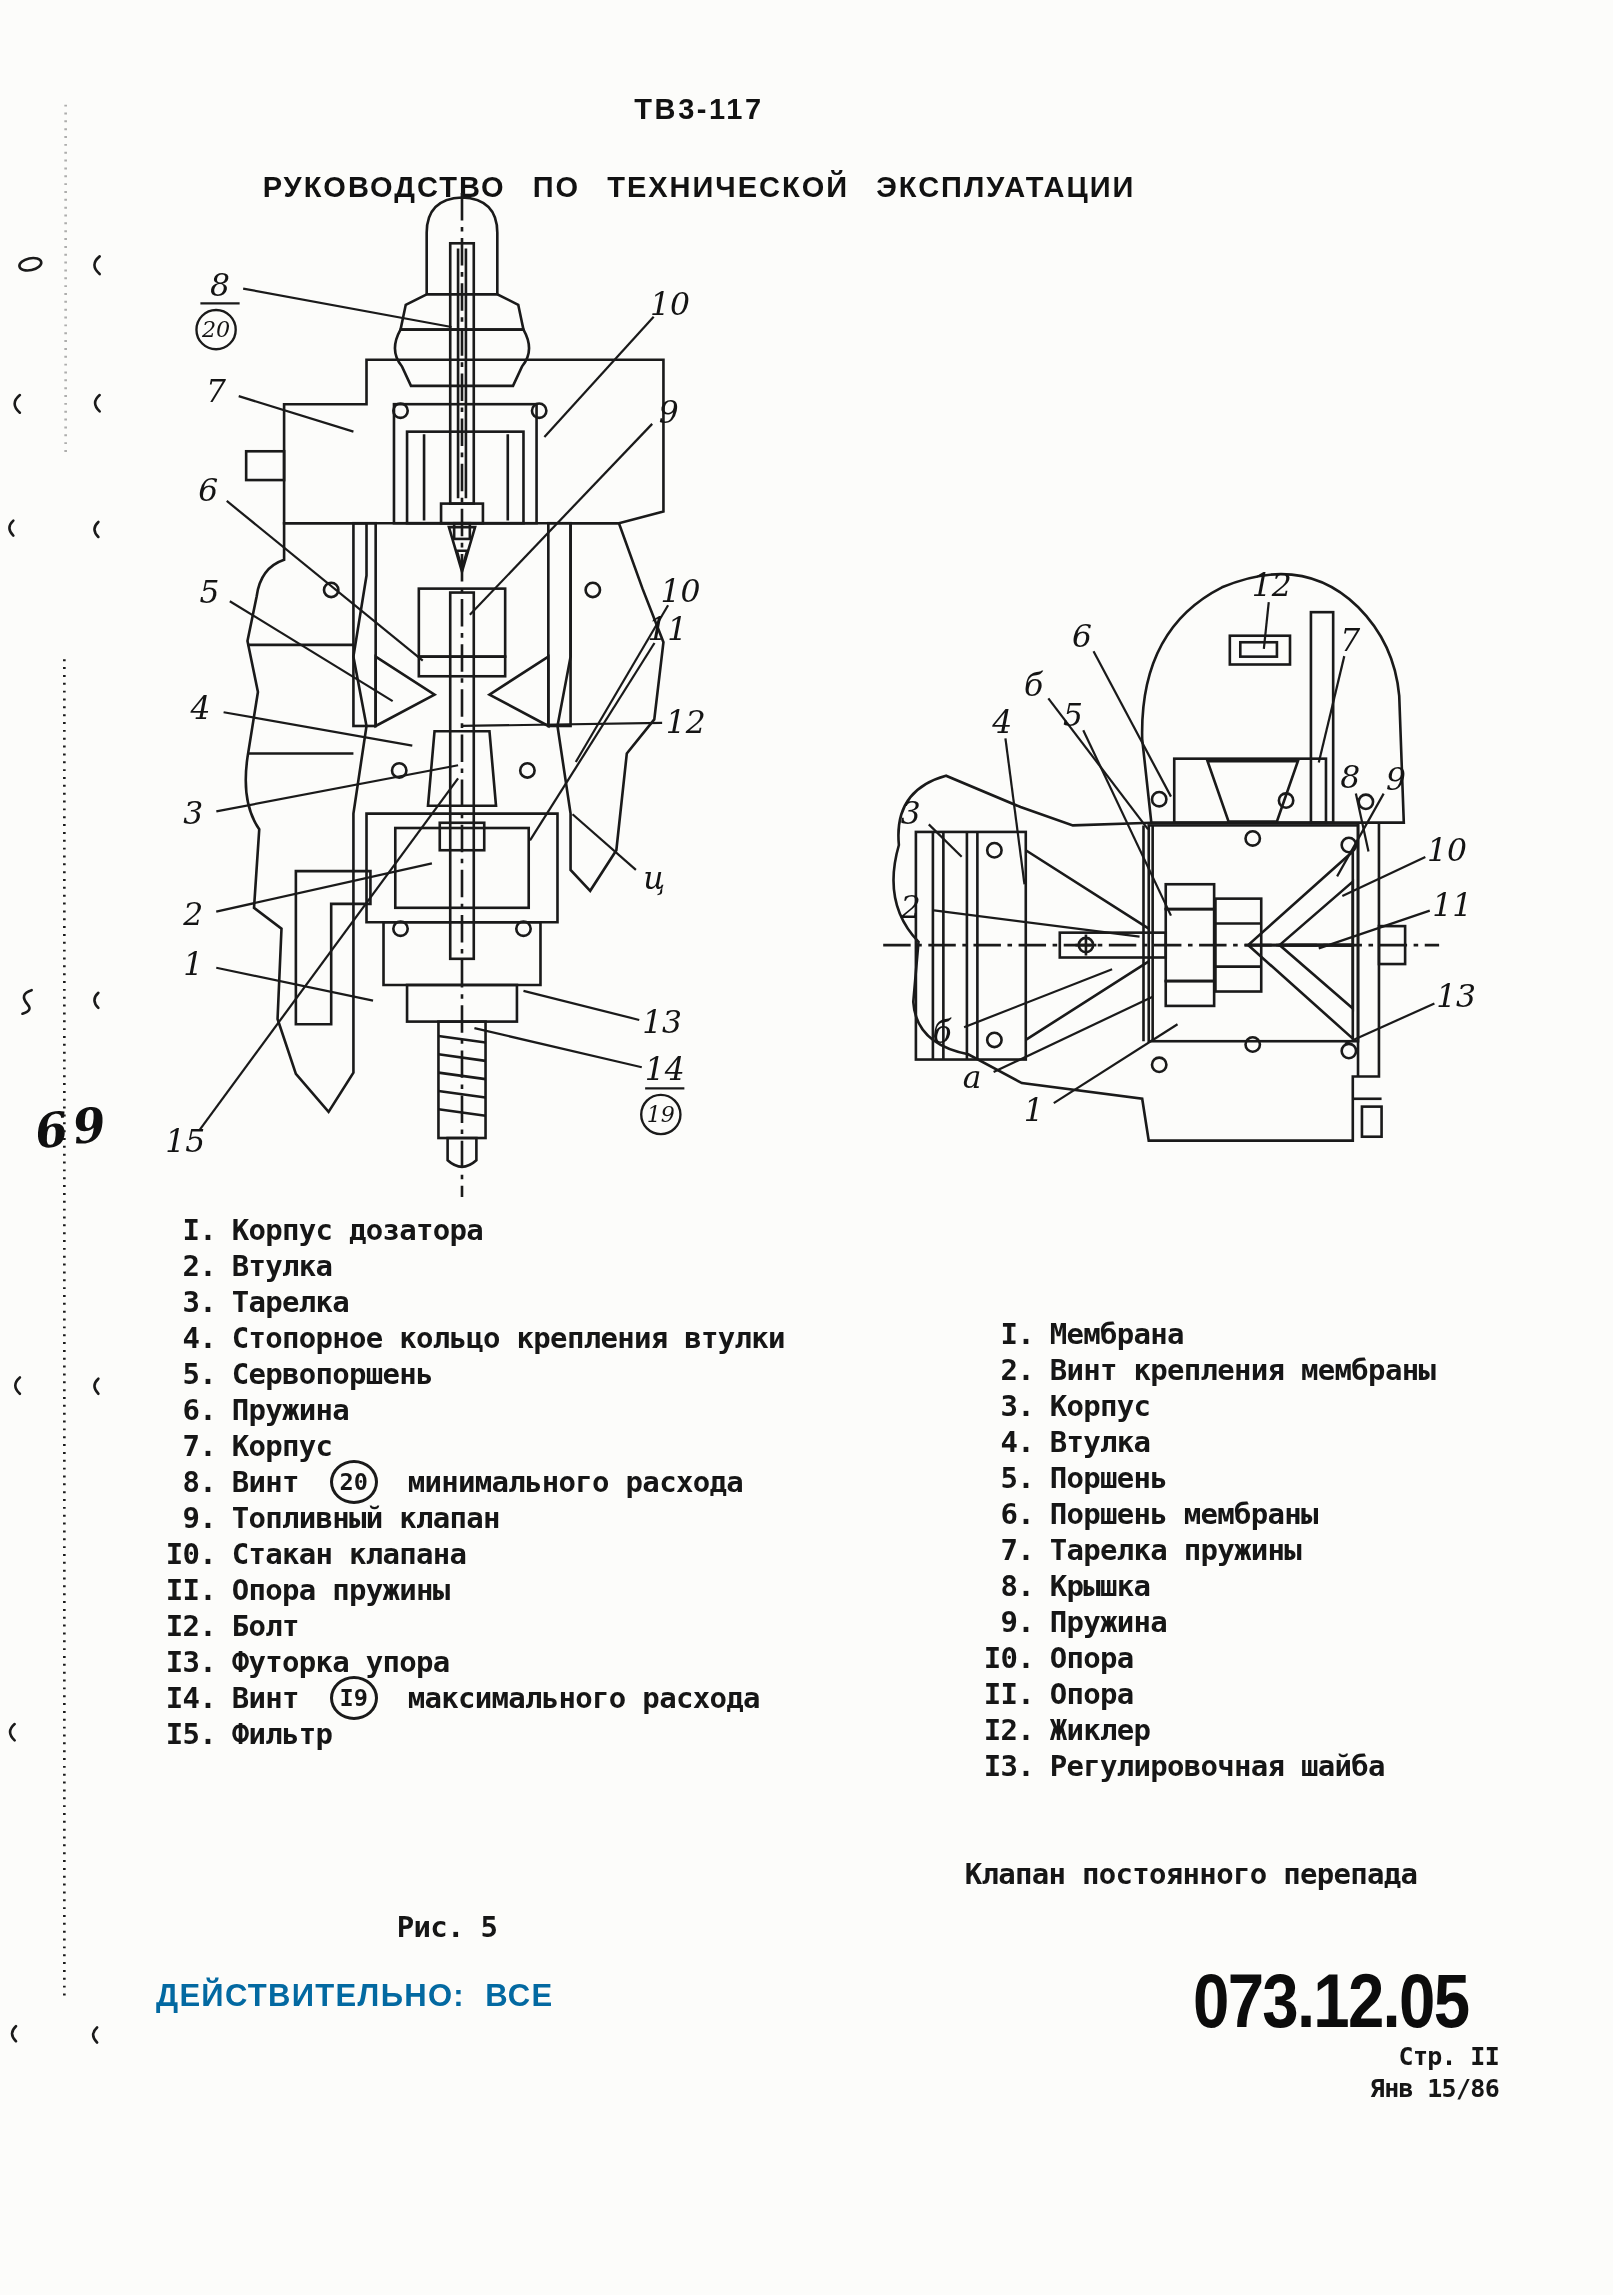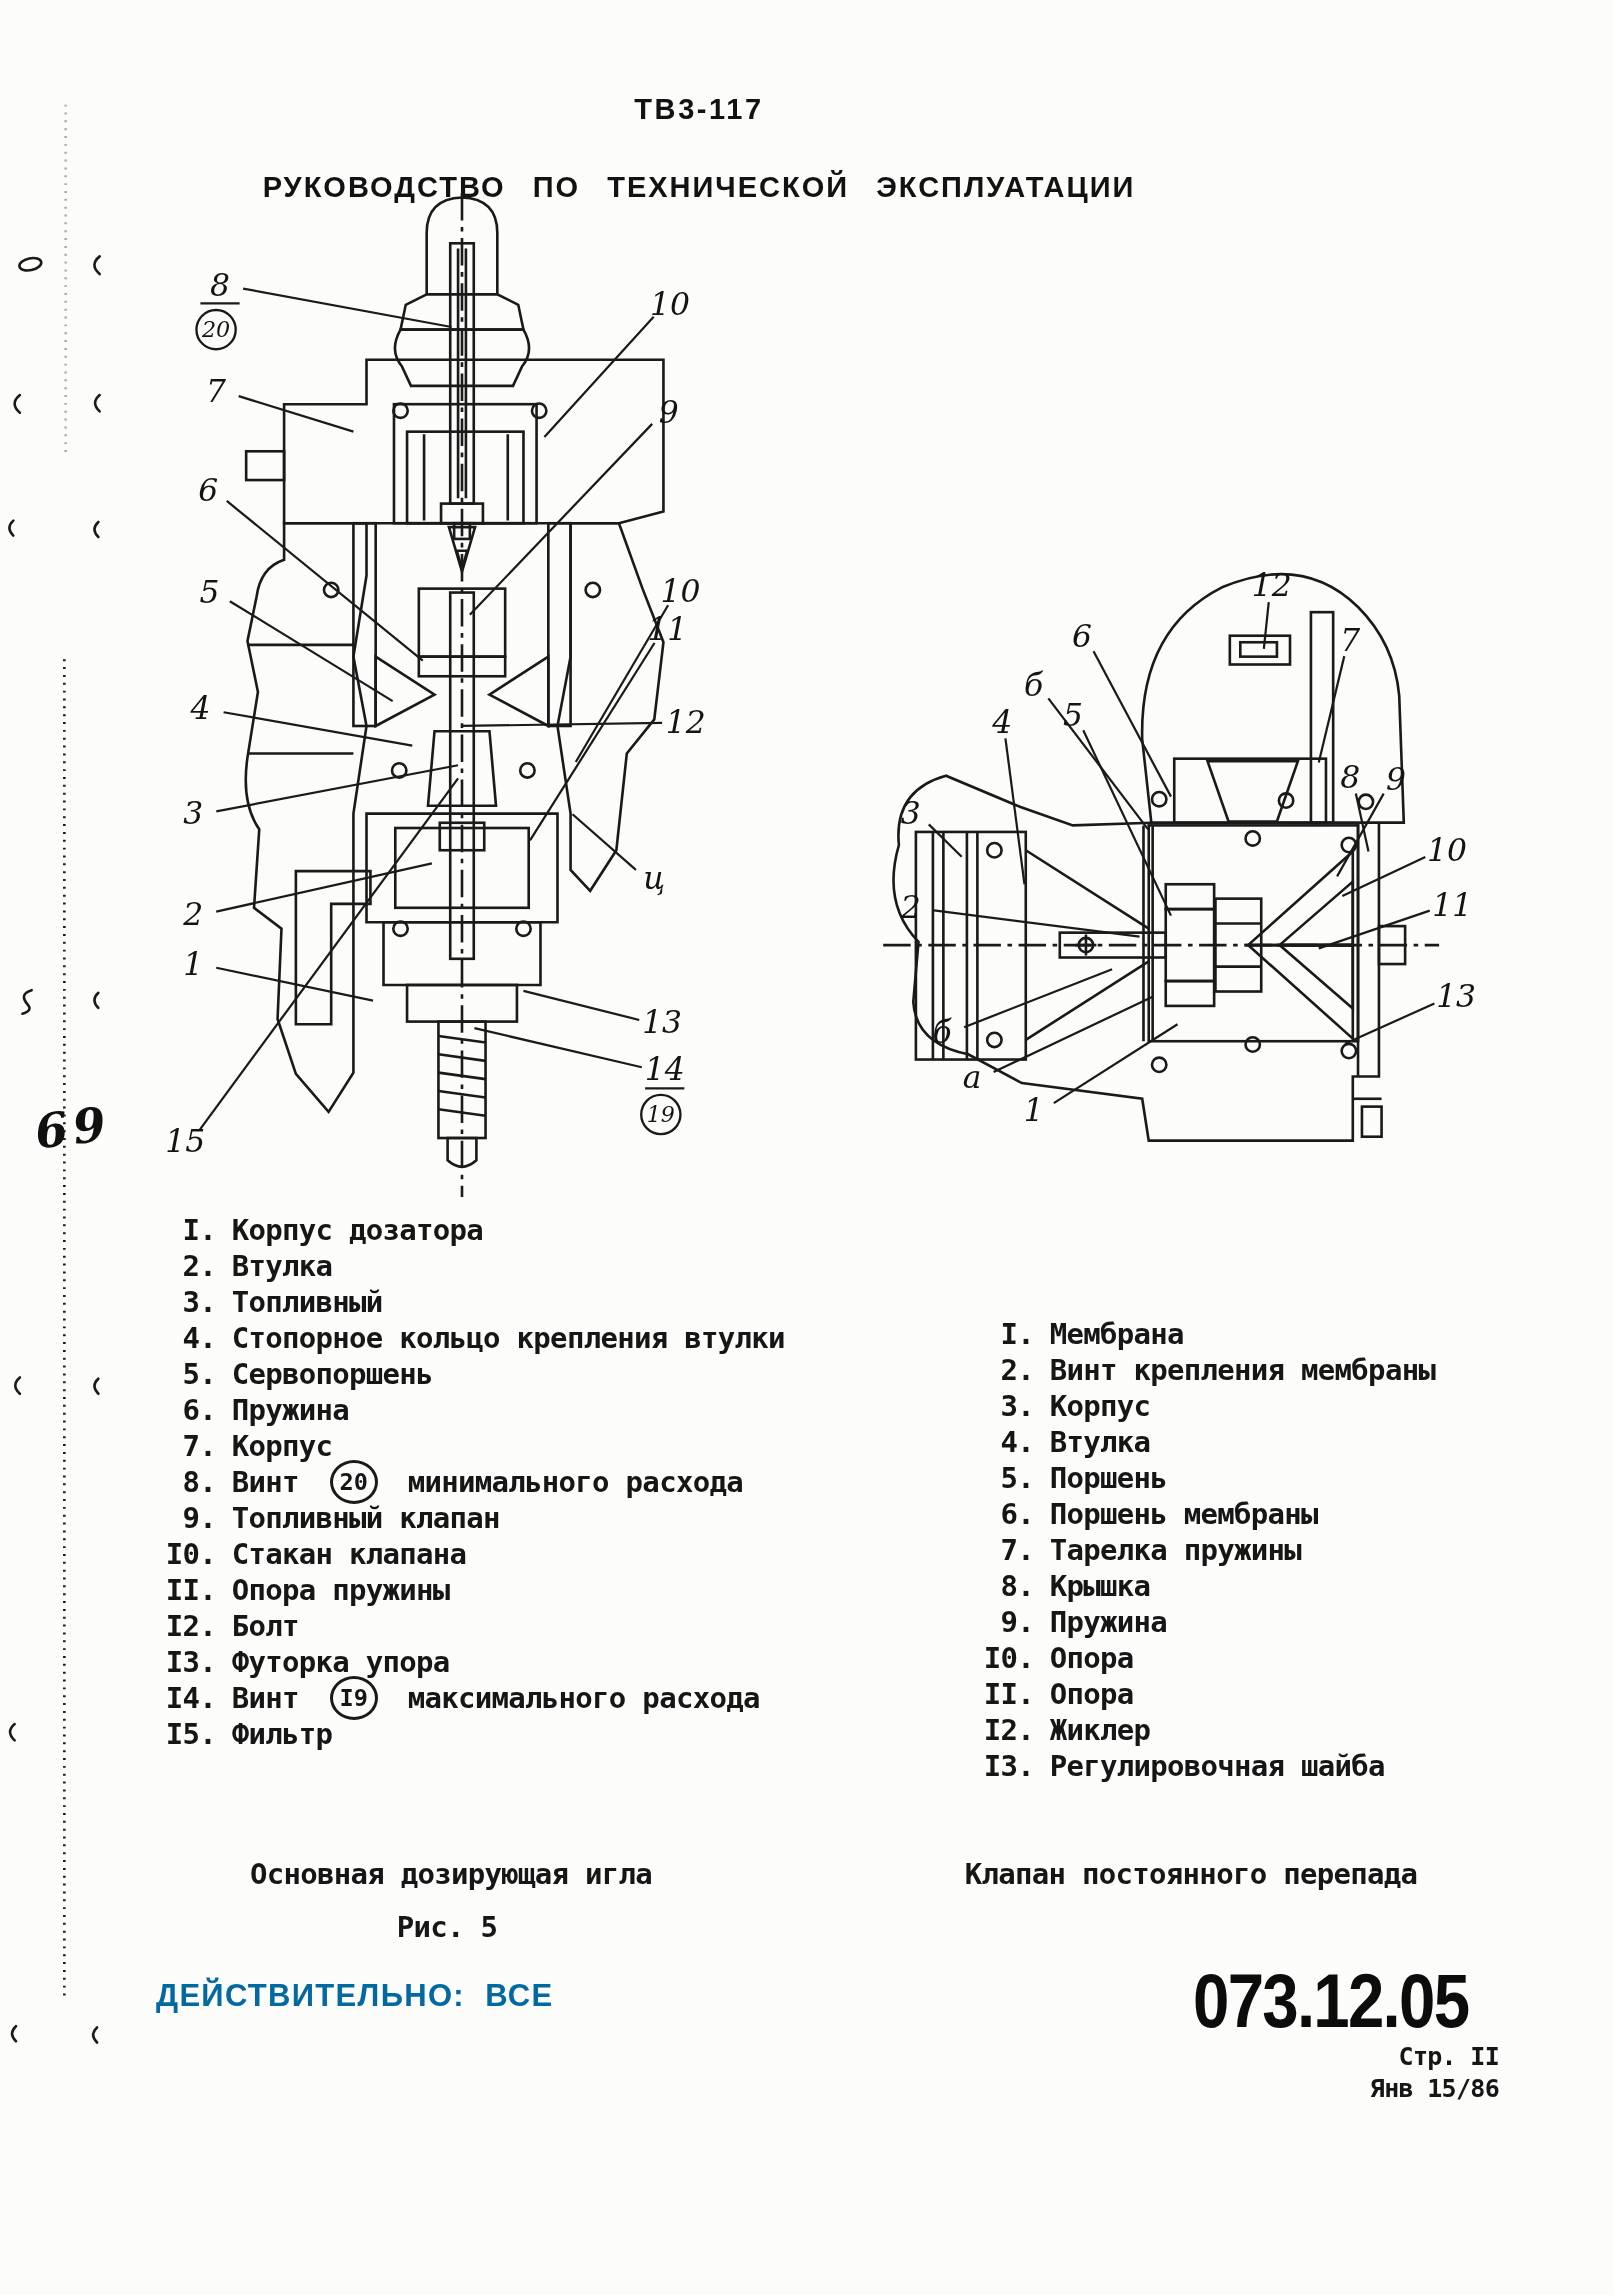--- a/index.html
+++ b/index.html
@@ -287,21 +287,21 @@
       <li>
         <span class="pnum">I.</span>
         <span>Корпус дозатора</span>
       </li>
       <li>
         <span class="pnum">2.</span>
         <span>Втулка</span>
       </li>
       <li>
         <span class="pnum">3.</span>
-        <span>Топливный</span>
+        <span>Тарелка</span>
       </li>
       <li>
         <span class="pnum">4.</span>
         <span>Стопорное кольцо крепления втулки</span>
       </li>
       <li>
         <span class="pnum">5.</span>
         <span>Сервопоршень</span>
       </li>
       <li>
@@ -397,21 +397,20 @@
       <li>
         <span class="pnum">I2.</span>
         <span>Жиклер</span>
       </li>
       <li>
         <span class="pnum">I3.</span>
         <span>Регулировочная шайба</span>
       </li>
     </ol>
 
-  <div class="cap" style="left:183px;top:1857px;width:536px;">Основная дозирующая игла</div>
   <div class="cap" style="left:179px;top:1910px;width:536px;">Рис. 5</div>
   <div class="cap" style="left:949px;top:1857px;width:484px;">Клапан постоянного перепада</div>
 
   <div class="effect">ДЕЙСТВИТЕЛЬНО: ВСЕ</div>
   <div class="docnum">073.12.05</div>
   <div class="pgline pg1">Стр. II</div>
   <div class="pgline pg2">Янв 15/86</div>
 
 </div>
 

